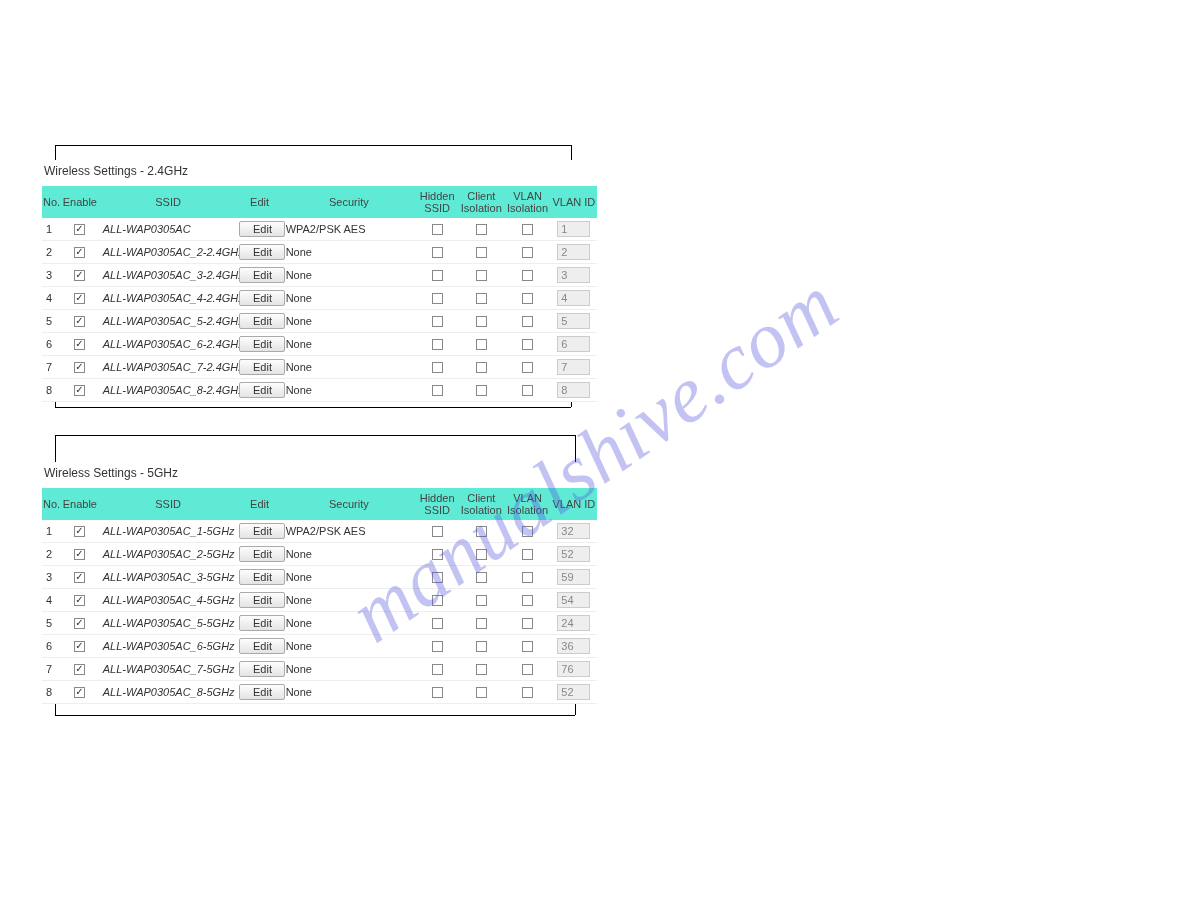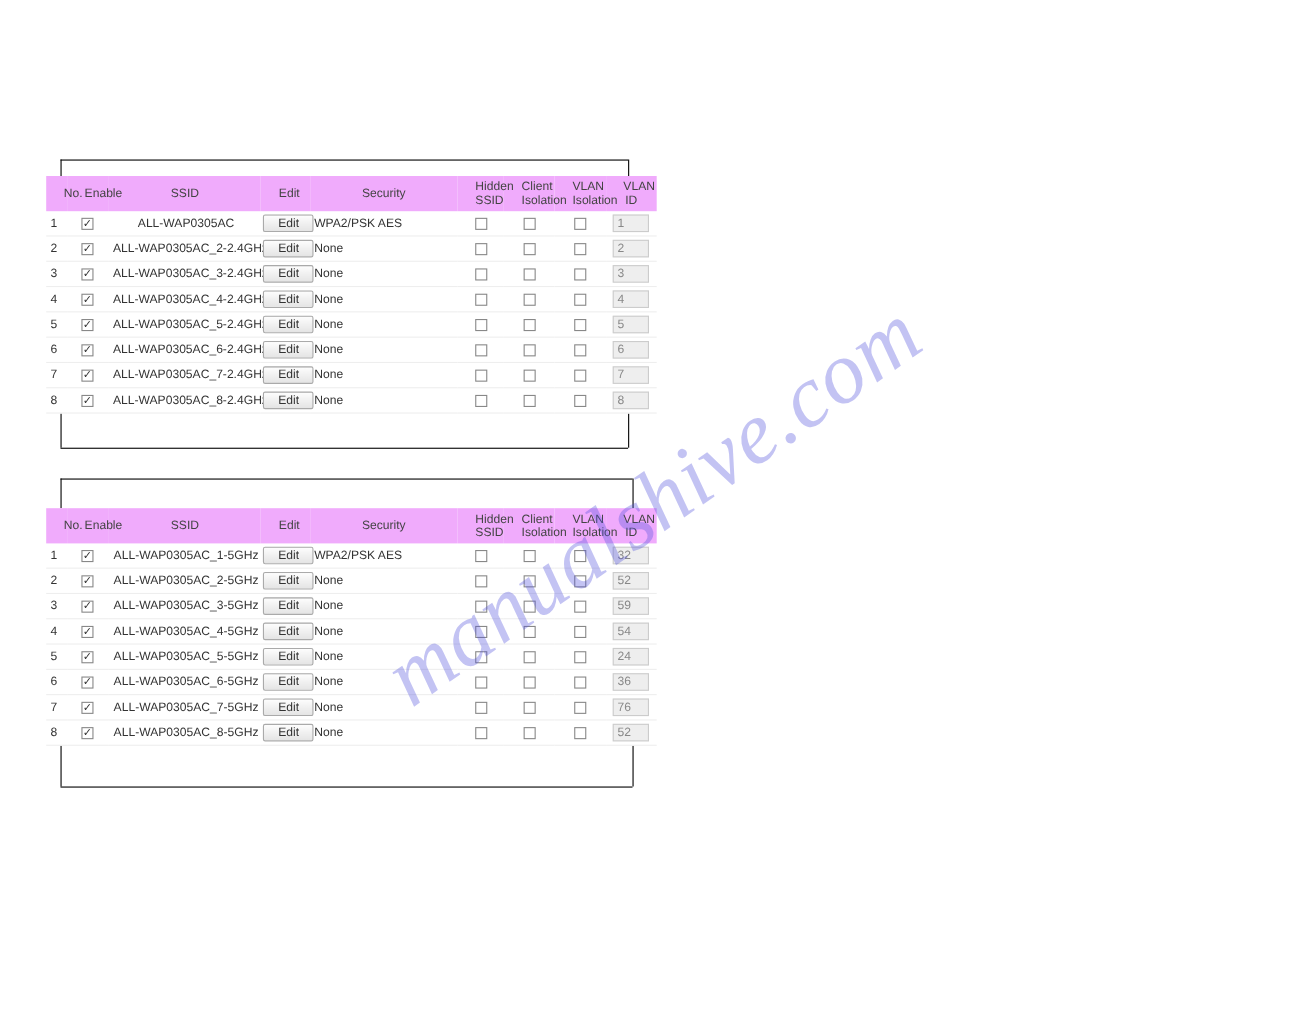--- a/index.html
+++ b/index.html
@@ -42,40 +42,40 @@
     color: #333;
     padding: 4px 2px 8px 2px;
   }
 
   table.wifi {
     border-collapse: collapse;
     width: 555px;
     table-layout: fixed;
   }
   table.wifi th {
-    background: #f0abfc;
+    background: #5eead4;
     font-weight: normal;
     font-size: 11px;
     color: #444;
-    padding: 4px 16px;
+    padding: 4px 1px;
     border: none;
     text-align: center;
     line-height: 1.1;
   }
   table.wifi td {
     font-size: 11px;
     color: #333;
     padding: 2px 2px;
     border-bottom: 1px solid #eee;
     text-align: center;
     height: 18px;
     vertical-align: middle;
   }
   table.wifi td.left { text-align: left; padding-left: 4px; }
-  table.wifi td.ssid { text-align: center; padding-left: 4px; white-space: nowrap; }
+  table.wifi td.ssid { text-align: left; padding-left: 4px; white-space: nowrap; font-style: italic; }
   table.wifi .col-no { width: 18px; }
   table.wifi .col-enable { width: 36px; }
   table.wifi .col-ssid { width: 132px; }
   table.wifi .col-edit { width: 42px; }
   table.wifi .col-security { width: 128px; }
   table.wifi .col-hidden { width: 40px; }
   table.wifi .col-client { width: 44px; }
   table.wifi .col-vlan { width: 44px; }
   table.wifi .col-vlanid { width: 44px; }
 
@@ -145,20 +145,21 @@
 <div class="frame frame-left1"></div>
 <div class="frame frame-right1"></div>
 <div class="frame frame-bottom1"></div>
 
 <div class="frame frame-top2"></div>
 <div class="frame frame-left2"></div>
 <div class="frame frame-right2"></div>
 <div class="frame frame-bottom2"></div>
 
 <div class="panel panel1">
+  <div class="panel-title">Wireless Settings - 2.4GHz</div>
   <table class="wifi">
     <colgroup>
       <col class="col-no">
         <col class="col-enable">
         <col class="col-ssid">
         <col class="col-edit">
       <col class="col-security">
         <col class="col-hidden">
         <col class="col-client">
         <col class="col-vlan">
@@ -264,20 +265,21 @@
           <td><span class="chk"></span></td>
           <td><span class="chk"></span></td>
           <td><span class="chk"></span></td>
           <td><span class="vlan-input">8</span></td>
         </tr>
       </tbody>
   </table>
 </div>
 
 <div class="panel panel2">
+  <div class="panel-title">Wireless Settings - 5GHz</div>
   <table class="wifi">
     <colgroup>
       <col class="col-no">
         <col class="col-enable">
         <col class="col-ssid">
         <col class="col-edit">
       <col class="col-security">
         <col class="col-hidden">
         <col class="col-client">
         <col class="col-vlan">

